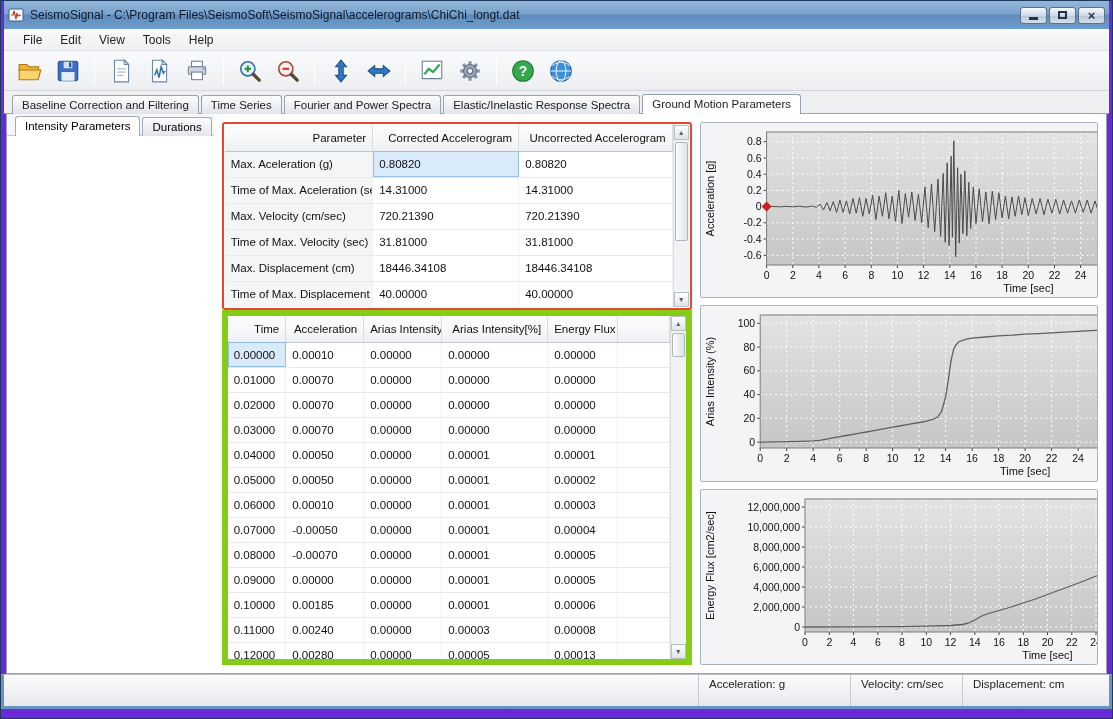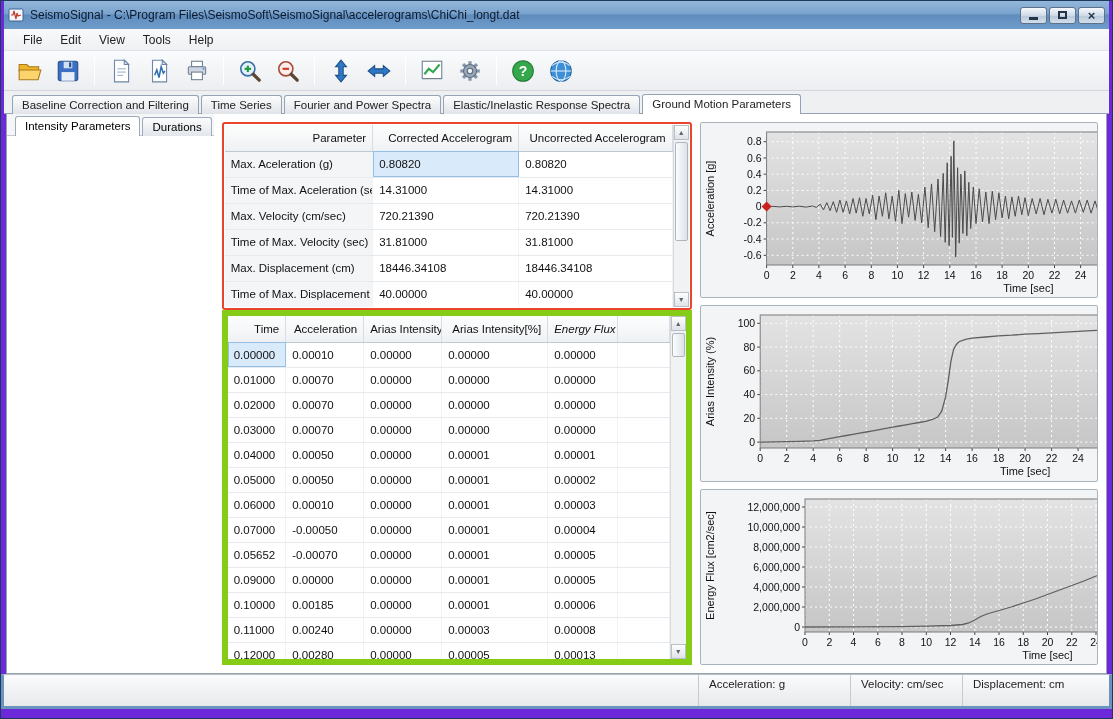--- a/index.html
+++ b/index.html
@@ -274,21 +274,21 @@
 
         <div class="data-box">
           <div class="tbl-wrap data-wrap">
             <table class="data-table" data-table="data_table">
                 <thead>
                   <tr>
                     <th style="width: 58px;">Time</th>
                     <th style="width: 78px;">Acceleration</th>
                     <th style="width: 78px;">Arias Intensity</th>
                     <th style="width: 106px;">Arias Intensity[%]</th>
-                    <th style="width: 70px; font-style: italic;">Energy Flux</th>
+                    <th style="width: 70px;">Energy Flux</th>
                     <th></th>
                   </tr>
                 </thead>
                 <tbody>
                   <tr>
                     <td class="selected">0.00000</td>
                     <td>0.00010</td>
                     <td>0.00000</td>
                     <td>0.00000</td>
                     <td>0.00000</td>
@@ -344,21 +344,21 @@
                   </tr>
                   <tr>
                     <td>0.07000</td>
                     <td>-0.00050</td>
                     <td>0.00000</td>
                     <td>0.00001</td>
                     <td>0.00004</td>
                     <td></td>
                   </tr>
                   <tr>
-                    <td>0.05652</td>
+                    <td>0.08000</td>
                     <td>-0.00070</td>
                     <td>0.00000</td>
                     <td>0.00001</td>
                     <td>0.00005</td>
                     <td></td>
                   </tr>
                   <tr>
                     <td>0.09000</td>
                     <td>0.00000</td>
                     <td>0.00000</td>

